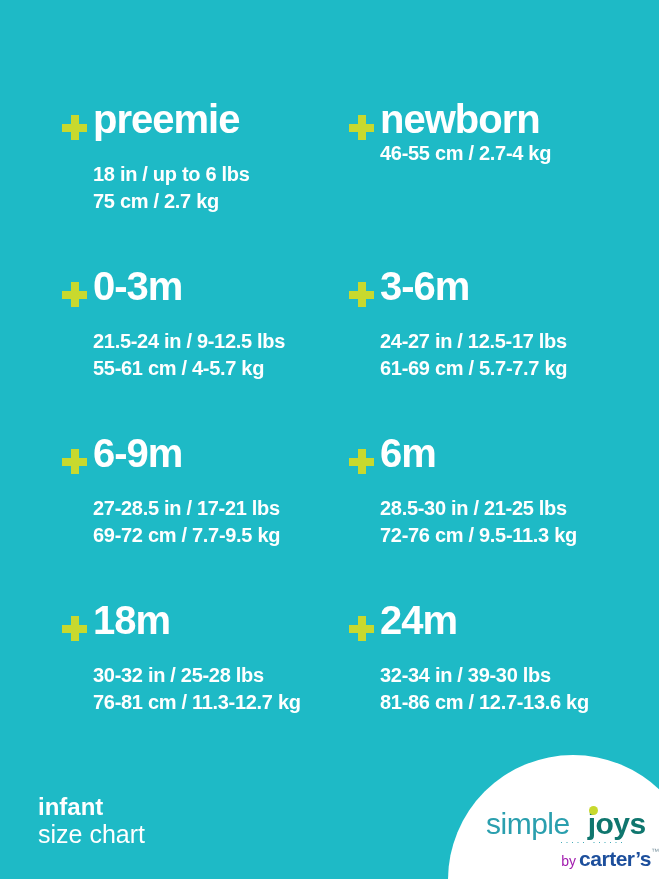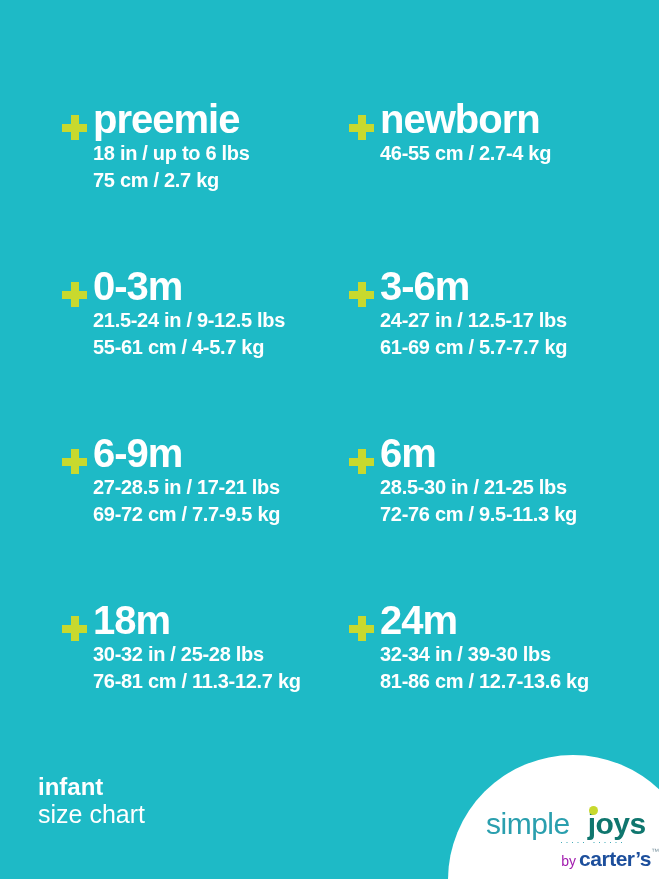--- a/index.html
+++ b/index.html
@@ -40,24 +40,24 @@
     font-size: 40px; font-weight: bold;
     line-height: 42px; letter-spacing: -1px;
     white-space: nowrap;
   }
   .size-detail {
     font-size: 20px; font-weight: bold;
     line-height: 27px; letter-spacing: -0.3px;
     margin-left: 31px;
     white-space: nowrap;
   }
-  .size-detail.first { margin-top: 0; }
+  .size-detail.first { margin-top: 21px; }
 
   
-  .footer { position: absolute; left: 38px; top: 774px; color: #ffffff; }
+  .footer { position: absolute; left: 38px; top: 794px; color: #ffffff; }
   .footer-category { font-size: 24px; font-weight: bold; line-height: 26px; }
   .footer-subtitle { font-size: 25px; font-weight: normal; line-height: 28px; }
 
   
   .logo-circle {
     position: absolute;
     left: 448px; top: 755px;
     width: 250px; height: 250px;
     border-radius: 50%;
     background: #ffffff;

